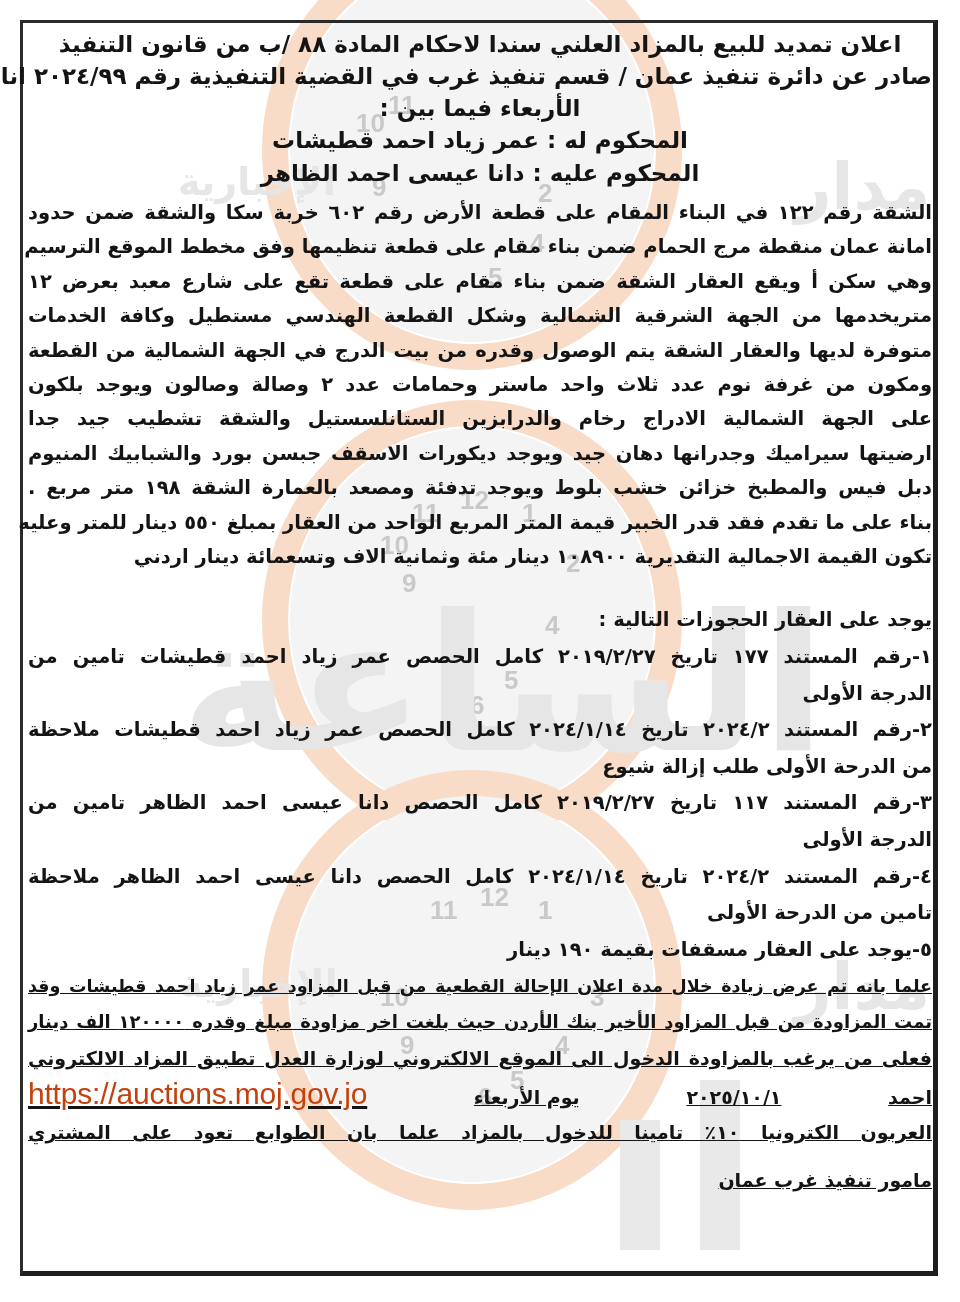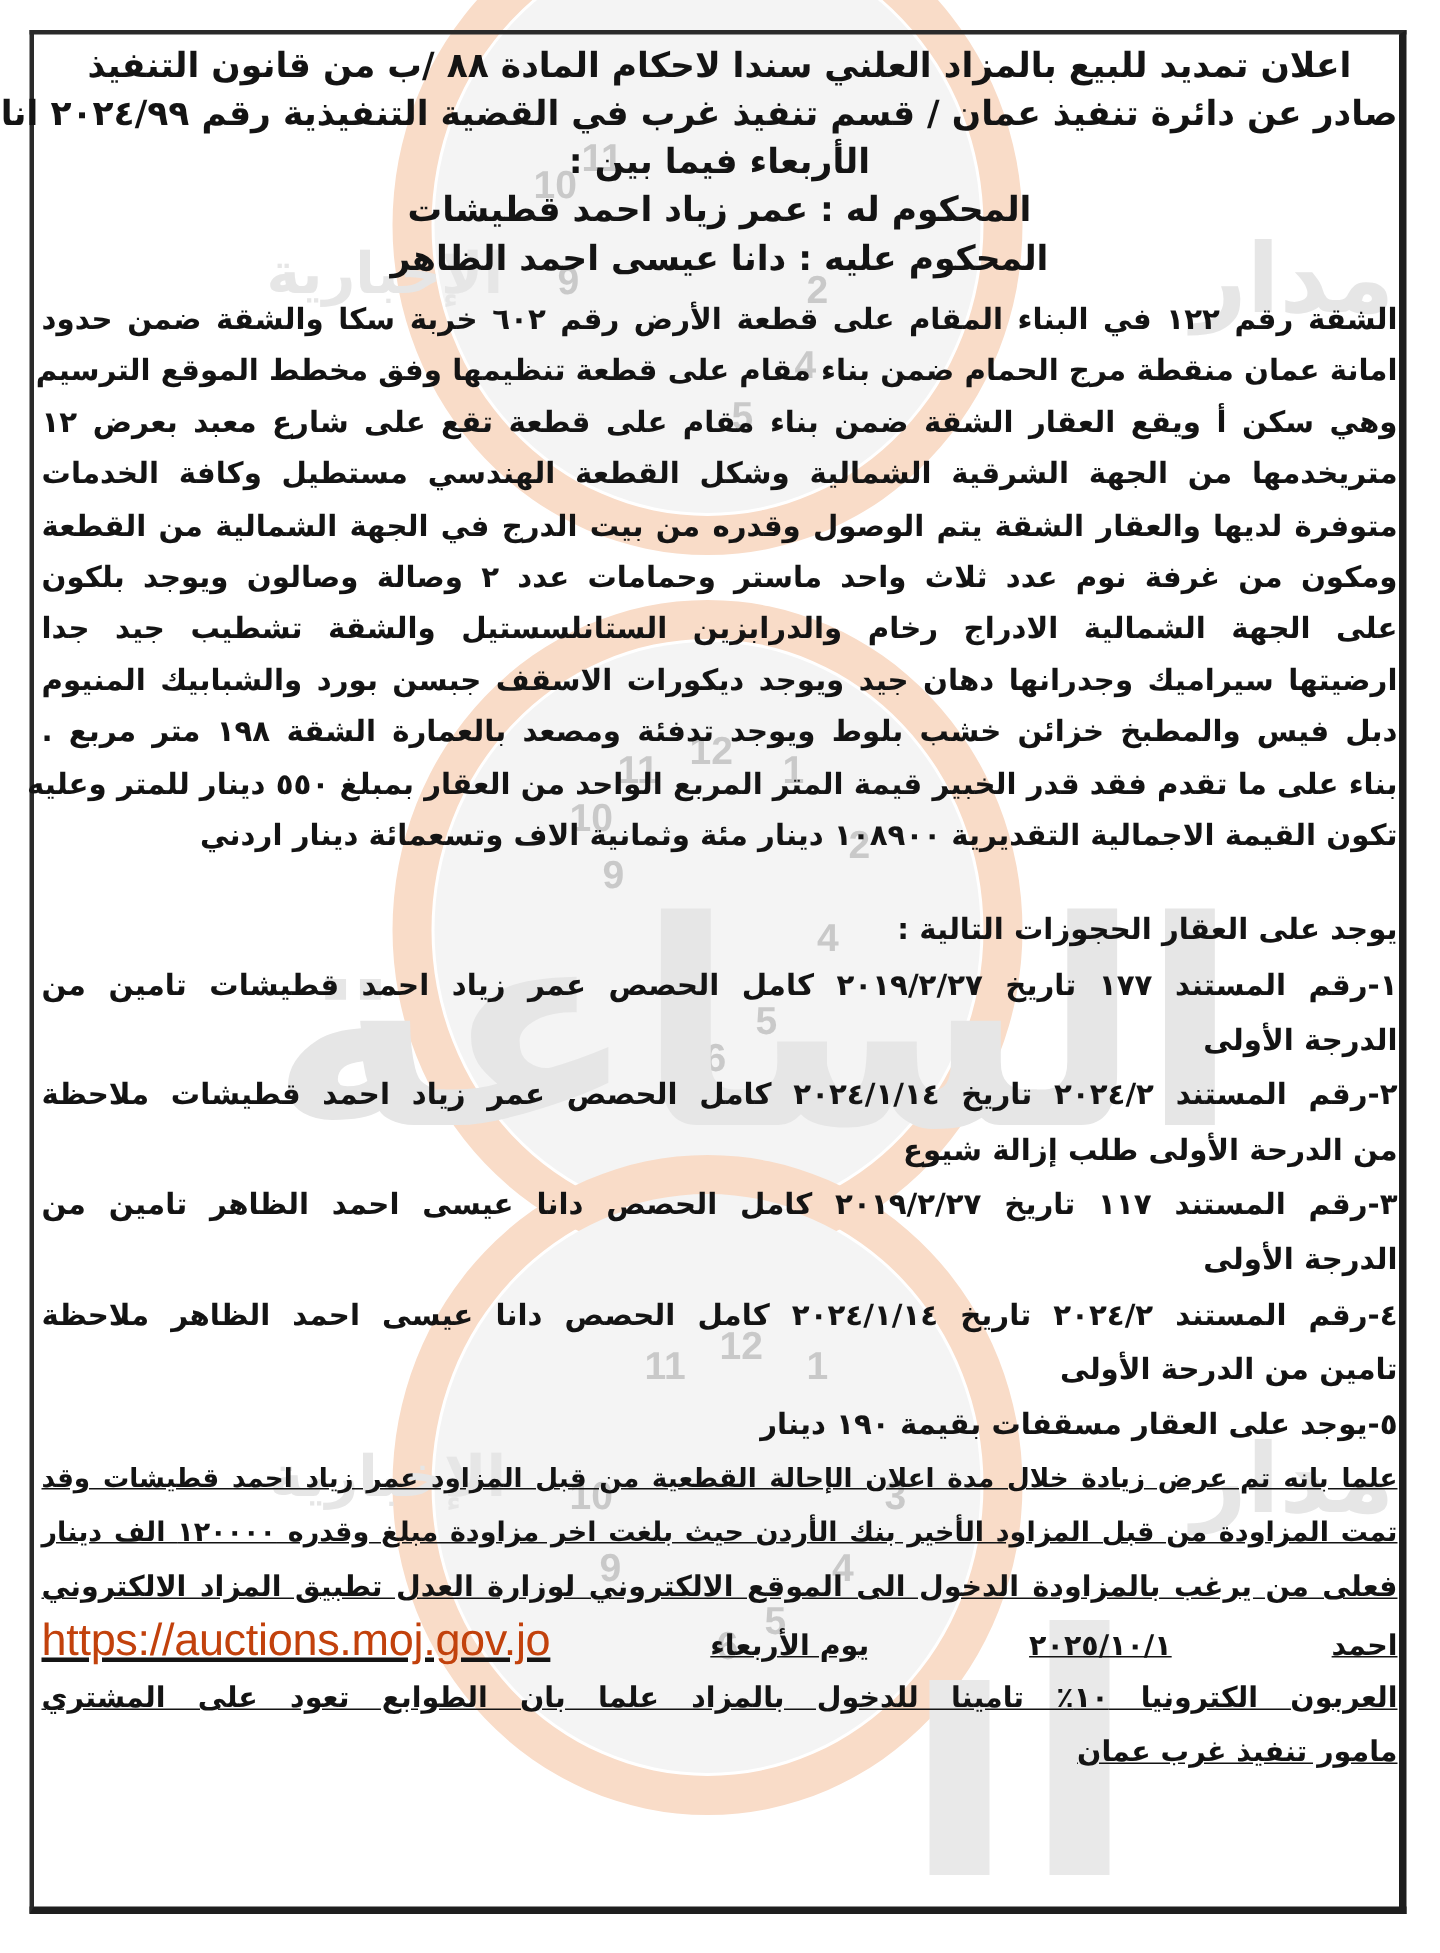--- a/index.html
+++ b/index.html
@@ -101,21 +101,21 @@
     }
     .items-block .body-line { text-align-last: right; }
     .items-block .body-line.full { text-align-last: justify; }
     .tail-block {
       font-weight: bold;
       font-size: 19px;
       line-height: 36px;
       text-decoration: underline;
     }
     .tail-block .body-line { text-align-last: justify; }
-    .tail-block .body-line.last { text-align-last: right; }
+    .tail-block .body-line.last { text-align-last: right; margin-top: 12px; }
     .url-row {
       display: flex;
       flex-direction: row;
       align-items: baseline;
       justify-content: space-between;
       height: 38px;
       white-space: nowrap;
     }
     .url-text {
       direction: ltr;

